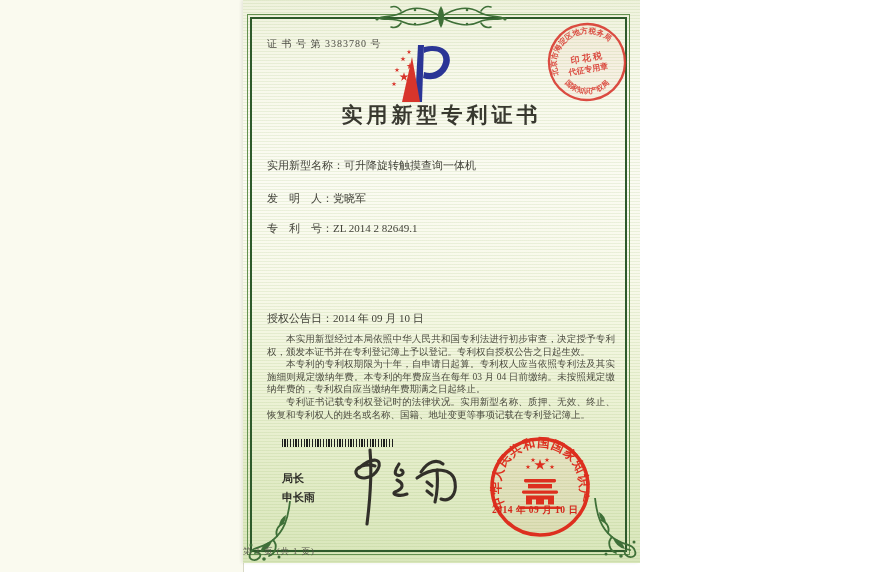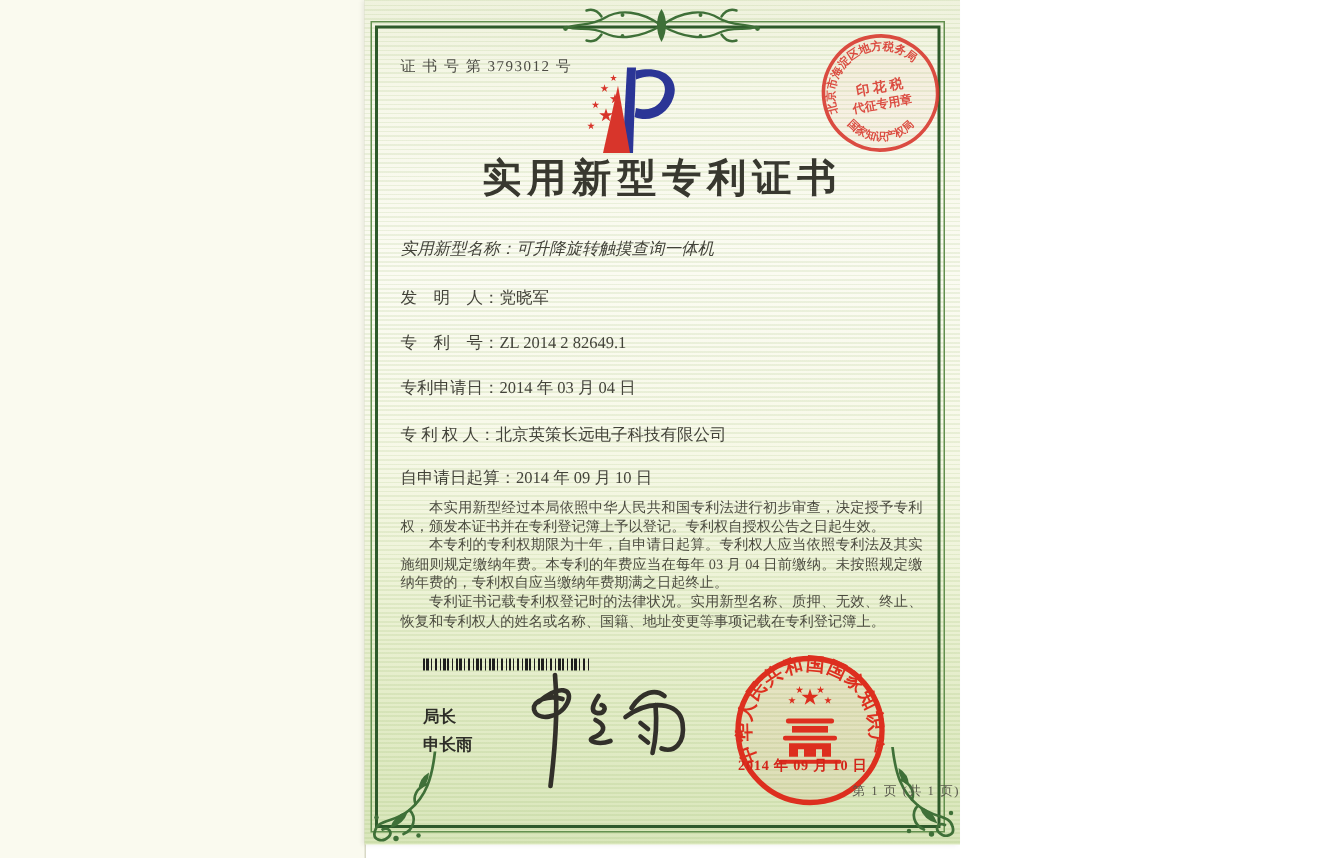--- a/index.html
+++ b/index.html
@@ -13,32 +13,32 @@
     box-shadow:-2px 0 3px rgba(0,0,0,0.07);}
   .frame-outer{position:absolute;left:4px;top:14px;width:381px;height:539px;border:1px solid #63904f;}
   .frame-inner{position:absolute;left:2px;top:2px;right:2px;bottom:2px;border:2px solid #2e5a2b;}
   .top-ornament{position:absolute;left:128px;top:2px;width:140px;height:30px;}
   .corner{position:absolute;width:54px;height:62px;}
   .corner-l{left:-1px;top:501px;}
   .corner-r{left:346px;top:498px;transform:scaleX(-1);}
   .cert-no{position:absolute;left:24px;top:37px;font-size:10px;letter-spacing:1px;color:#4c4c44;}
   .logo{position:absolute;left:146px;top:44px;width:82px;height:62px;}
   .tax-stamp{position:absolute;left:302px;top:20px;width:84px;height:84px;transform:rotate(-10deg);opacity:.88;}
-  .title{position:absolute;left:0;top:101px;width:100%;text-align:center;font-size:26px;font-weight:bold;letter-spacing:4px;color:#38382f;}
+  .title{position:absolute;left:0;top:101px;width:100%;text-align:center;font-size:21px;font-weight:bold;letter-spacing:4px;color:#38382f;}
   .field{position:absolute;left:24px;font-size:11px;color:#43433a;white-space:nowrap;}
-  .f0{top:158px;font-style:italic;}.f1{top:191px;}.f2{top:221px;}.f3{top:251px;}.f4{top:282px;}.f5{top:311px;}
+  .f0{top:158px;}.f1{top:191px;}.f2{top:221px;}.f3{top:251px;}.f4{top:282px;}.f5{top:311px;}
   .paras{position:absolute;left:24px;top:333px;width:348px;font-size:9.5px;line-height:12.6px;color:#4c4c40;text-align:justify;font-family:Liberation Serif, serif;}
   .paras p{margin:0;text-indent:2em;}
   .barcode{position:absolute;left:39px;top:439px;width:111px;height:8px;
     background:repeating-linear-gradient(90deg,#1e1e1e 0 1px,transparent 1px 2px,#1e1e1e 2px 4px,transparent 4px 5px,#1e1e1e 5px 6px,transparent 6px 8px,#1e1e1e 8px 9px,transparent 9px 11px);}
   .director{position:absolute;left:39px;top:469px;font-family:"Liberation Sans","DejaVu Sans",sans-serif;font-weight:bold;font-size:11px;color:#2e2e28;line-height:19px;}
   .signature{position:absolute;left:88px;top:444px;width:140px;height:86px;}
   .seal{position:absolute;left:245px;top:435px;width:104px;height:104px;}
   .seal-date{position:absolute;left:249px;top:504px;font-size:9.5px;font-weight:bold;color:#d3261a;letter-spacing:0.5px;white-space:nowrap;}
-  .footer{position:absolute;left:0;top:522px;width:100%;text-align:right;font-size:8.5px;color:#58584c;letter-spacing:1px;}
+  .footer{position:absolute;left:0;top:546px;width:100%;text-align:left;font-size:8.5px;color:#58584c;letter-spacing:1px;}
   .seal-arc-text{fill:#dd2f1f;font-size:12.5px;font-weight:bold;letter-spacing:1px;font-family:"Liberation Serif",serif;}
   .stamp-arc-text{fill:#d8352b;font-size:7.6px;font-weight:bold;font-family:"Liberation Serif",serif;}
   .stamp-center{fill:#d8352b;font-weight:bold;font-family:"Liberation Serif",serif;text-anchor:middle;}
 </style>
 </head>
 <body>
 
 <div id="canvas">
   <div class="left-strip"></div>
 
@@ -91,21 +91,21 @@
       </g>
       <g fill="#3f7038">
         <path d="M30,40 q-9,2 -12,11 q9,-2 12,-11 Z"></path>
         <path d="M44,14 q-7,4 -7,12 q7,-4 7,-12 Z"></path>
         <circle cx="22" cy="58" r="1.8"></circle>
           <circle cx="37" cy="56" r="1.5"></circle>
           <circle cx="9" cy="44" r="1.5"></circle>
       </g>
     </svg>
 
-    <div class="cert-no">证 书 号 第 3793012 号</div>
+    <div class="cert-no">证 书 号 第 3383780 号</div>
 
     <svg class="logo" viewBox="0 0 82 62">
       <defs>
         <path id="st" d="M0,-1 L0.225,-0.31 0.951,-0.31 0.363,0.118 0.588,0.809 0,0.382 -0.588,0.809 -0.363,0.118 -0.951,-0.31 -0.225,-0.31 Z"></path>
       </defs>
       <polygon points="29,1 35,1 33,58 26,58" fill="#2b3596"></polygon>
       <path d="M35,3 C54,-1 64,9 60,21 C56,33 44,38 34,34 L35,28 C45,31 52,26 54,18 C56,9 47,4 35,9 Z" fill="#2b3596"></path>
       <polygon points="23,13 31,58 13,58" fill="#d8352b"></polygon>
       <g fill="#d8352b">
         <use href="#st" transform="translate(20,8) scale(2.4)"></use>
@@ -125,23 +125,21 @@
       <text class="stamp-arc-text" style="font-size:7.2px"><textPath href="#txbot" startOffset="4">国家知识产权局</textPath></text>
       <text class="stamp-center" x="42" y="41" font-size="9">印 花 税</text>
       <text class="stamp-center" x="42" y="52" font-size="8">代征专用章</text>
     </svg>
 
     <div class="title">实用新型专利证书</div>
 
     <div class="field f0"><span>实用新型名称：</span><span>可升降旋转触摸查询一体机</span></div>
     <div class="field f1"><span>发　明　人：</span><span>党晓军</span></div>
     <div class="field f2"><span>专　利　号：</span><span>ZL 2014 2 82649.1</span></div>
-    <div class="field f3"><span>专利申请日：</span><span>2014 年 03 月 04 日</span></div>
-    <div class="field f4"><span>专 利 权 人：</span><span>北京英策长远电子科技有限公司</span></div>
-    <div class="field f5"><span>自申请日起算：</span><span>2014 年 09 月 10 日</span></div>
+    <div class="field f5"><span>授权公告日：</span><span>2014 年 09 月 10 日</span></div>
 
     <div class="paras">
       <p>本实用新型经过本局依照中华人民共和国专利法进行初步审查，决定授予专利权，颁发本证书并在专利登记簿上予以登记。专利权自授权公告之日起生效。</p>
       <p>本专利的专利权期限为十年，自申请日起算。专利权人应当依照专利法及其实施细则规定缴纳年费。本专利的年费应当在每年 03 月 04 日前缴纳。未按照规定缴纳年费的，专利权自应当缴纳年费期满之日起终止。</p>
       <p>专利证书记载专利权登记时的法律状况。实用新型名称、质押、无效、终止、恢复和专利权人的姓名或名称、国籍、地址变更等事项记载在专利登记簿上。</p>
     </div>
 
     <div class="barcode"></div>
 
     <div class="director">

